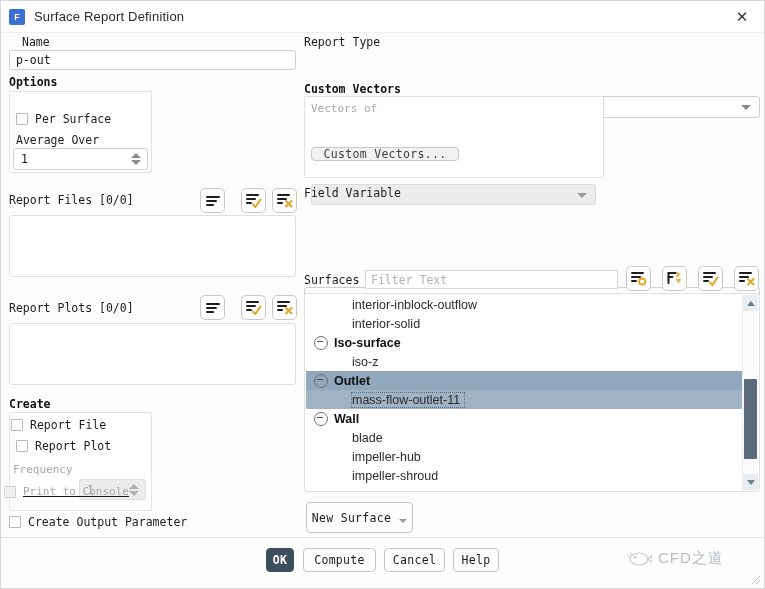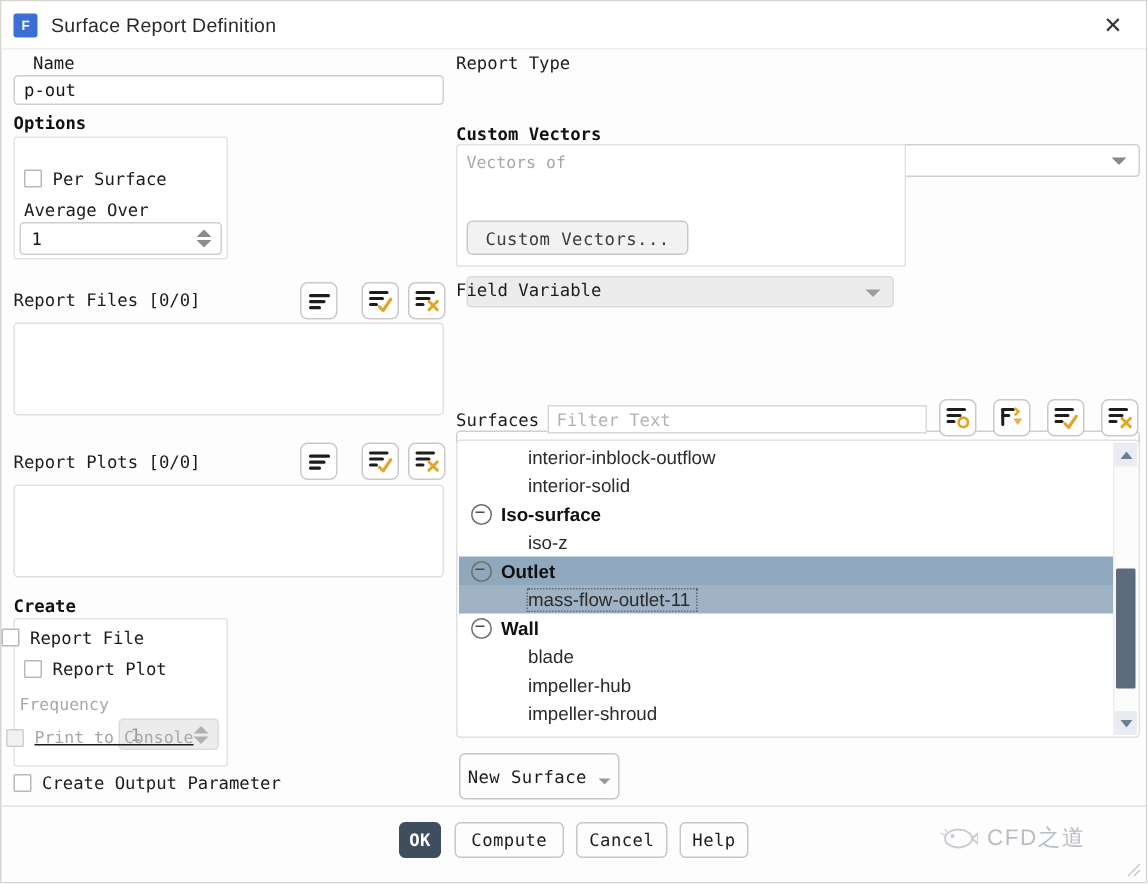--- a/index.html
+++ b/index.html
@@ -279,21 +279,21 @@
           <rect x="1" y="9" width="6" height="2" rx="1"></rect>
         </g>
         <path d="M10 8 L15.5 13.5 M15.5 8 L10 13.5" stroke="#e0a72c" stroke-width="2.1" stroke-linecap="round"></path>
       </svg>
   </div>
   <div class="abs listbox" style="left:8px;top:322px;width:287px;height:62px;"></div>
 
   <div class="abs lbl-bold" style="left:8px;top:396px;">Create</div>
   <div class="abs groupbox" style="left:8px;top:411px;width:143px;height:99px;"></div>
 
-  <div class="abs cbrow" style="left:0;top:417px;">
+  <div class="abs cbrow" style="left:10px;top:417px;">
     <span class="cb"></span>
     <span class="lbl">Report File</span>
   </div>
   <div class="abs cbrow" style="left:15px;top:438px;">
     <span class="cb"></span>
     <span class="lbl">Report Plot</span>
   </div>
   <div class="abs lbl-dim" style="left:12px;top:462px;">Frequency</div>
   <div class="abs spinner disabled" style="left:78px;top:456px;width:67px;height:21px;">
     <span>1</span>
@@ -318,21 +318,21 @@
     <span class="arrow"></span>
   </div>
 
   <div class="abs lbl-bold" style="left:303px;top:81px;">Custom Vectors</div>
   <div class="abs groupbox" style="left:303px;top:95px;width:300px;height:82px;"></div>
   <div class="abs lbl-dim" style="left:310px;top:101px;">Vectors of</div>
   <div class="abs combo disabled" style="left:310px;top:118px;width:285px;height:21px;">
     <span></span>
     <span class="arrow"></span>
   </div>
-  <div class="abs pushbtn flat" style="left:310px;top:146px;width:148px;height:23px;">Custom Vectors...</div>
+  <div class="abs pushbtn flat" style="left:310px;top:146px;width:148px;height:14px;">Custom Vectors...</div>
 
   <div class="abs lbl" style="left:303px;top:185px;">Field Variable</div>
   <div class="abs combo" style="left:303px;top:200px;width:456px;height:22px;">
     <span>Pressure...</span>
     <span class="arrow"></span>
   </div>
   <div class="abs combo" style="left:303px;top:232px;width:456px;height:22px;padding-left:14px;">
     <span>Total Pressure</span>
     <span class="arrow"></span>
   </div>

